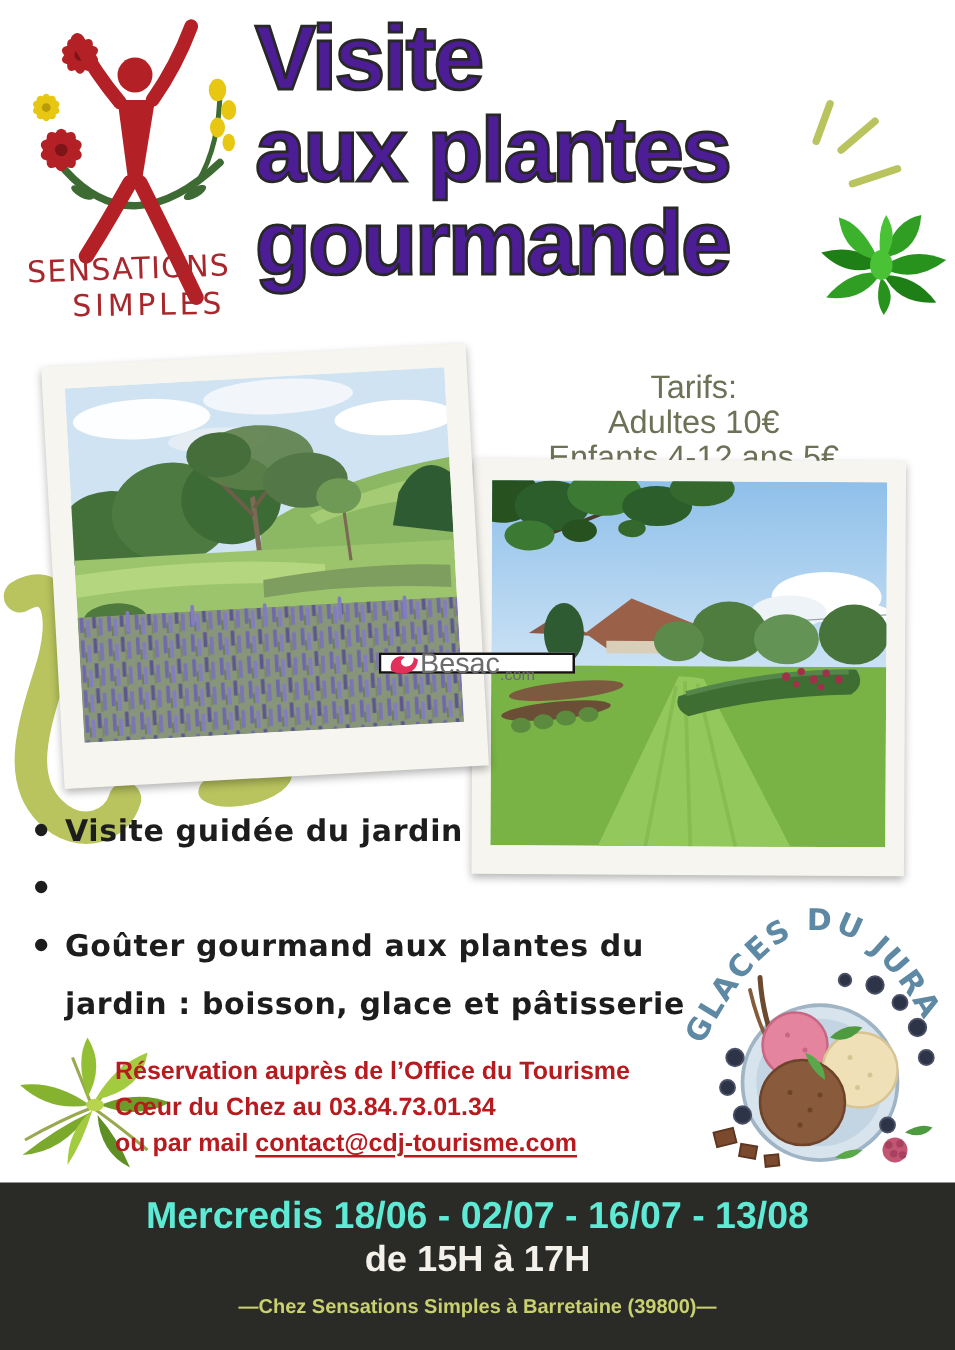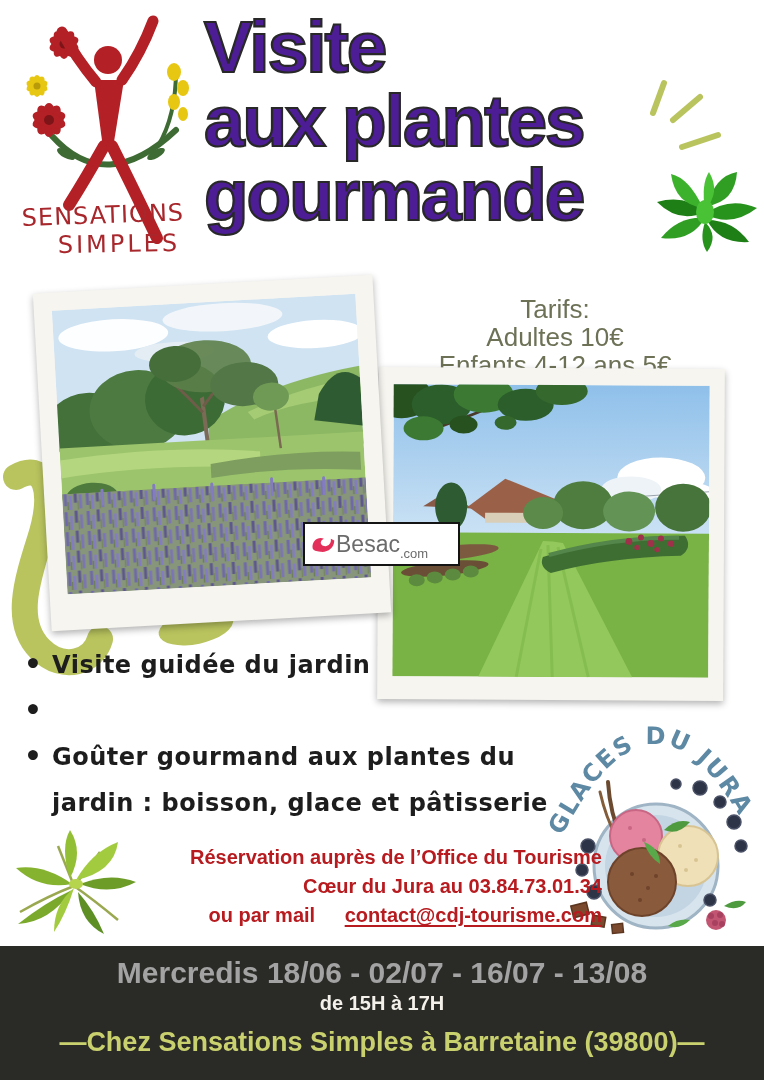--- a/index.html
+++ b/index.html
@@ -18,52 +18,52 @@
           color:#6d7257;font-size:26px;line-height:28px;font-weight:normal;margin-top:44px;}
 
   
   .polaroid{position:absolute;background:#f6f5f0;box-shadow:0 3px 7px rgba(0,0,0,.30);}
   .polaroid .ph{display:block;}
   .pol-left{left:42px;top:284px;width:340px;height:338px;transform:rotate(-3.2deg);z-index:3;}
   .pol-left .ph{margin:18px 18px 0 18px;width:304px;height:284px;}
   .pol-right{left:378px;top:368px;width:346px;height:332px;transform:rotate(0.3deg);z-index:2;}
   .pol-right .ph{margin:17px 15px 0 15px;width:316px;height:292px;}
 
-  .besac{position:absolute;left:303px;top:522px;width:157px;height:44px;z-index:6;
+  .besac{position:absolute;left:303px;top:522px;width:157px;height:17px;z-index:6;
          background:#ffffff;border:2px solid #141414;box-sizing:border-box;
          display:flex;align-items:center;padding:0 5px;}
   .besac .bname{font-size:23px;color:#6b6b6b;letter-spacing:0;line-height:1;}
   .besac .btld{font-size:13px;color:#6b6b6b;margin-top:18px;}
 
   .squiggle{position:absolute;left:0;top:455px;width:260px;height:230px;z-index:1;}
 
   
   .bullets{position:absolute;left:24px;top:642px;width:545px;z-index:4;
            list-style:none;margin:0;padding:0;
            font-family:"DejaVu Sans",sans-serif;font-weight:bold;color:#1d1d1d;}
   .bullets li{display:flex;font-size:24px;line-height:46px;letter-spacing:0.5px;}
   .bullets .dot{width:28px;font-size:28px;flex:none;}
   .bullets .btxt{max-width:505px;}
 
   
   .glaces{position:absolute;left:548px;top:718px;width:216px;height:220px;z-index:2;}
 
   
-  .reservation{position:absolute;left:92px;top:843px;width:510px;text-align:right;z-index:4;
+  .reservation{position:absolute;left:92px;top:843px;width:510px;text-align:left;z-index:4;
                color:#b71b1f;font-weight:bold;font-size:20px;line-height:29px;}
   .reservation a{color:#b71b1f;text-decoration:underline;text-decoration-thickness:2px;
-                 text-underline-offset:3px;cursor:pointer;margin-left:24px;}
+                 text-underline-offset:3px;cursor:pointer;}
   .verbena{position:absolute;left:8px;top:830px;width:134px;height:114px;z-index:3;}
 
   
   .footer{position:absolute;left:0;top:946px;width:764px;height:134px;background:#2a2a27;
           z-index:5;text-align:center;box-sizing:border-box;padding-top:10px;}
-  .footer .dates{color:#a3a3a3;font-size:30px;font-weight:bold;letter-spacing:0;}
-  .footer .hours{color:#f4f1ea;font-size:20px;font-weight:bold;margin-top:2px;}
-  .footer .loc{color:#c9d06e;font-size:27px;font-weight:bold;margin-top:12px;}
+  .footer .dates{color:#5eead4;font-size:30px;font-weight:bold;letter-spacing:0;}
+  .footer .hours{color:#f4f1ea;font-size:29px;font-weight:bold;margin-top:2px;}
+  .footer .loc{color:#c9d06e;font-size:16px;font-weight:bold;margin-top:12px;}
 </style>
 </head>
 <body>
 
 <div class="page">
 
   <svg class="brand-logo" viewBox="0 0 200 250">
 
     <g>
       <path d="M46 128 Q100 188 170 122" stroke="#3e6b33" stroke-width="6" fill="none" stroke-linecap="round"></path>
@@ -349,21 +349,21 @@
       <path d="M120 208 Q130 200 142 202 Q132 212 120 208 Z" fill="#59a84a"></path>
     </g>
 
     <text font-size="24" font-weight="bold" fill="#5e89a4" letter-spacing="2" style="font-family:'DejaVu Sans',sans-serif">
       <textPath href="#arcGlaces" startOffset="4">GLACES DU JURA</textPath>
     </text>
   </svg>
 
   <div class="reservation">
     <div>Réservation auprès de l’Office du Tourisme</div>
-    <div>Cœur du Jura au 03.84.73.01.34</div>
+    <div>Cœur du Chez au 03.84.73.01.34</div>
     <div>
       <span>ou par mail </span><a>contact@cdj-tourisme.com</a>
     </div>
   </div>
 
   <svg class="verbena" viewBox="0 0 134 114">
     <g transform="translate(66,56)">
       <g stroke="#9aa84f" stroke-width="2.5" fill="none">
         <path d="M0 0 Q-26 10 -54 26"></path>
           <path d="M0 0 Q20 14 44 34"></path>

